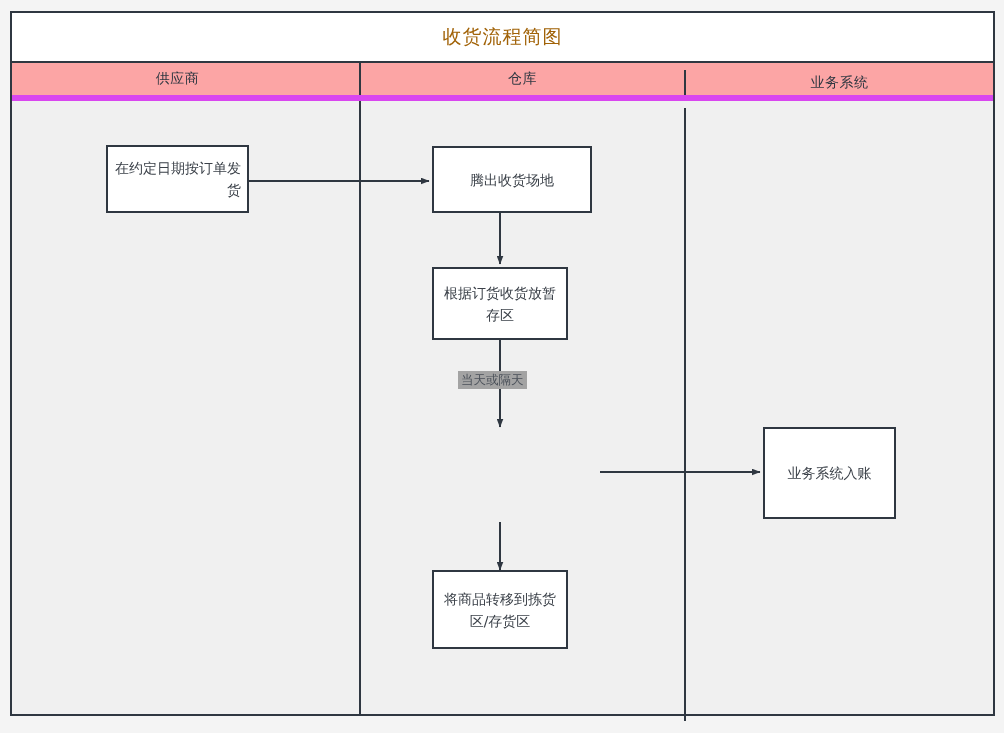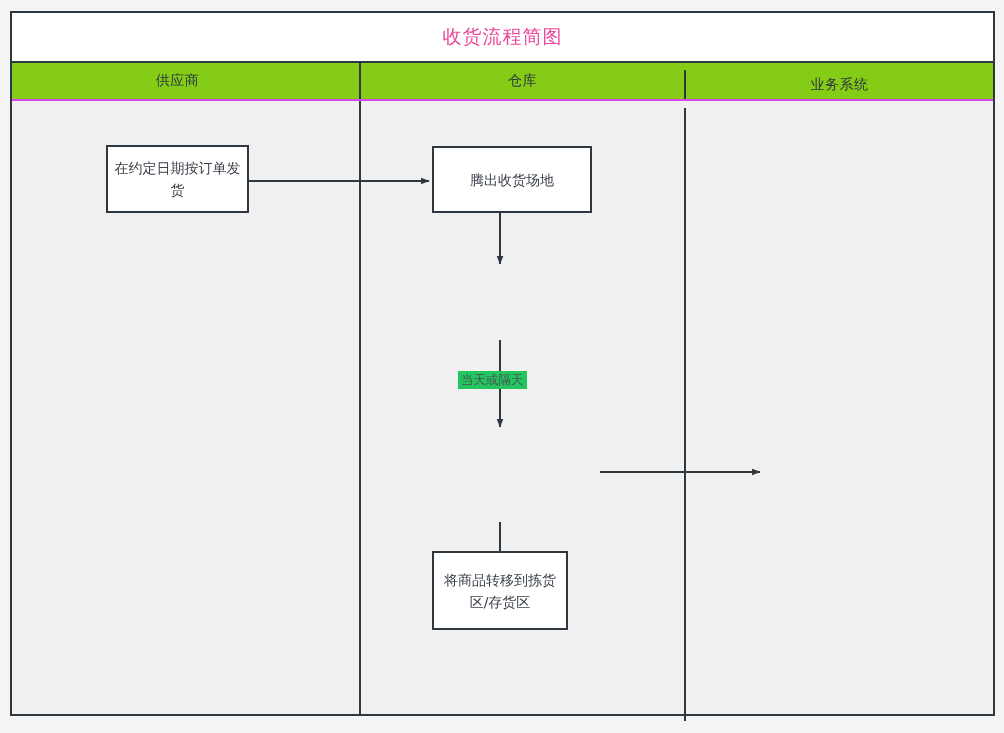--- a/index.html
+++ b/index.html
@@ -33,34 +33,34 @@
     left: 0;
     top: 0;
     width: 100%;
     height: 50px;
     box-sizing: border-box;
     border-bottom: 2px solid #2f3741;
     display: flex;
     align-items: center;
     justify-content: center;
     background: #ffffff;
-    color: #ec4899;
+    color: #a16207;
     font-size: 19px;
     letter-spacing: 1px;
   }
   .lane-headers {
     position: absolute;
     left: 0;
     top: 50px;
     width: 100%;
     height: 38px;
     box-sizing: border-box;
-    border-bottom: 2px solid #d946ef;
+    border-bottom: 6px solid #d946ef;
     display: flex;
-    background: #84cc16;
+    background: #fca5a5;
   }
   .lane-head {
     box-sizing: border-box;
     display: flex;
     align-items: center;
     justify-content: center;
     color: #2f3741;
     font-size: 14px;
     letter-spacing: .5px;
   }
@@ -100,31 +100,31 @@
     color: #3b4149;
     display: flex;
     align-items: center;
     justify-content: center;
     text-align: center;
     font-size: 14px;
     line-height: 22px;
     padding: 2px 6px;
   }
 
-  #node-ship     { left: 106px; top: 145px; width: 143px; height: 68px; }
+  #node-ship     { left: 106px; top: 145px; width: 143px; height: 68px; text-align: right; }
   #node-clear    { left: 432px; top: 146px; width: 160px; height: 67px; }
   #node-receive  { left: 432px; top: 267px; width: 136px; height: 73px; }
   #node-verify   { left: 397px; top: 430px; width: 203px; height: 92px; }
-  #node-transfer { left: 432px; top: 551px; width: 136px; height: 79px; }
+  #node-transfer { left: 432px; top: 570px; width: 136px; height: 79px; }
   #node-post     { left: 763px; top: 427px; width: 133px; height: 92px; }
 
   
   .edge-label {
     position: absolute;
-    background: #22c55e;
+    background: #a3a3a3;
     color: #4a5059;
     font-size: 12.5px;
     line-height: 16px;
     padding: 1px 3px;
     white-space: nowrap;
   }
   #label-sameday { left: 458px; top: 371px; }
 </style>
 </head>
 <body>
@@ -175,18 +175,20 @@
       <line x1="500" y1="522" x2="500" y2="570" stroke="#2f3741" stroke-width="2" marker-end="url(#arrowhead)"></line>
     </g>
   </svg>
 
   <div class="edge-label" id="label-sameday">当天或隔天</div>
 
   <div class="node" id="node-ship">在约定日期按订单发货</div>
 
   <div class="node" id="node-clear">腾出收货场地</div>
 
+  <div class="node" id="node-receive">根据订货收货放暂存区</div>
 
 
   <div class="node" id="node-transfer">将商品转移到拣货区/存货区</div>
 
+  <div class="node" id="node-post">业务系统入账</div>
 
 </div>
 
 </body></html>

